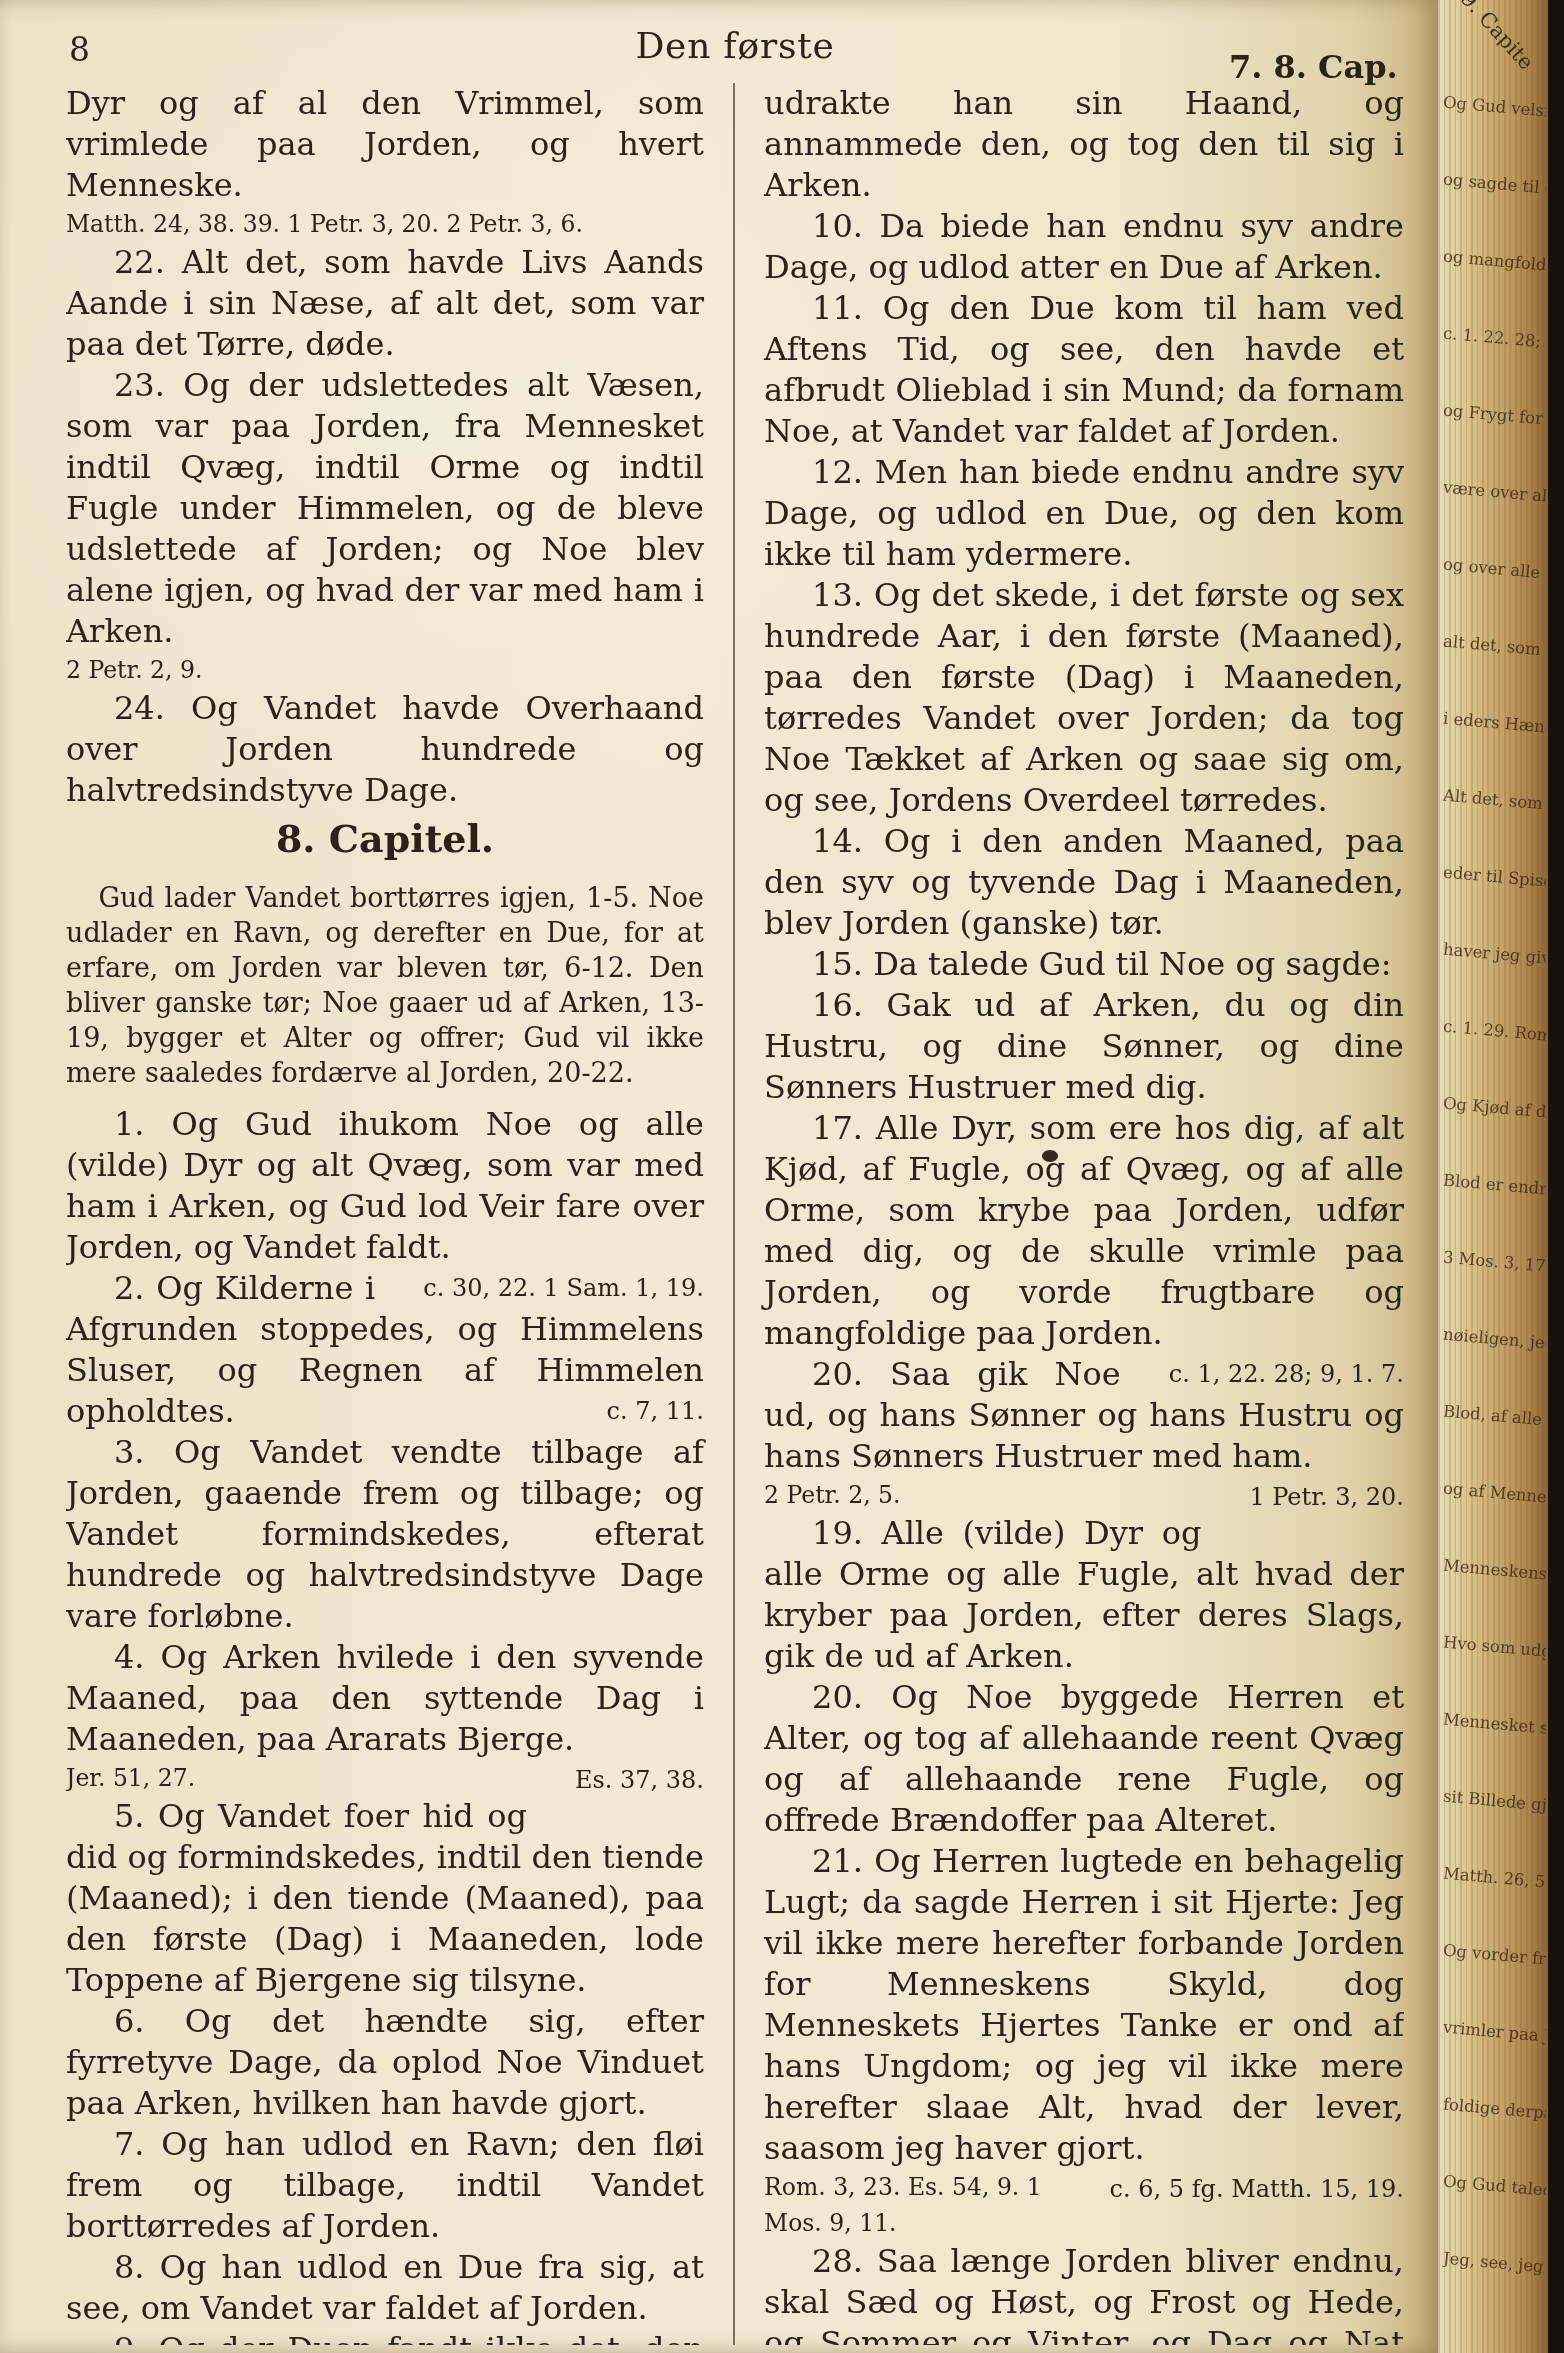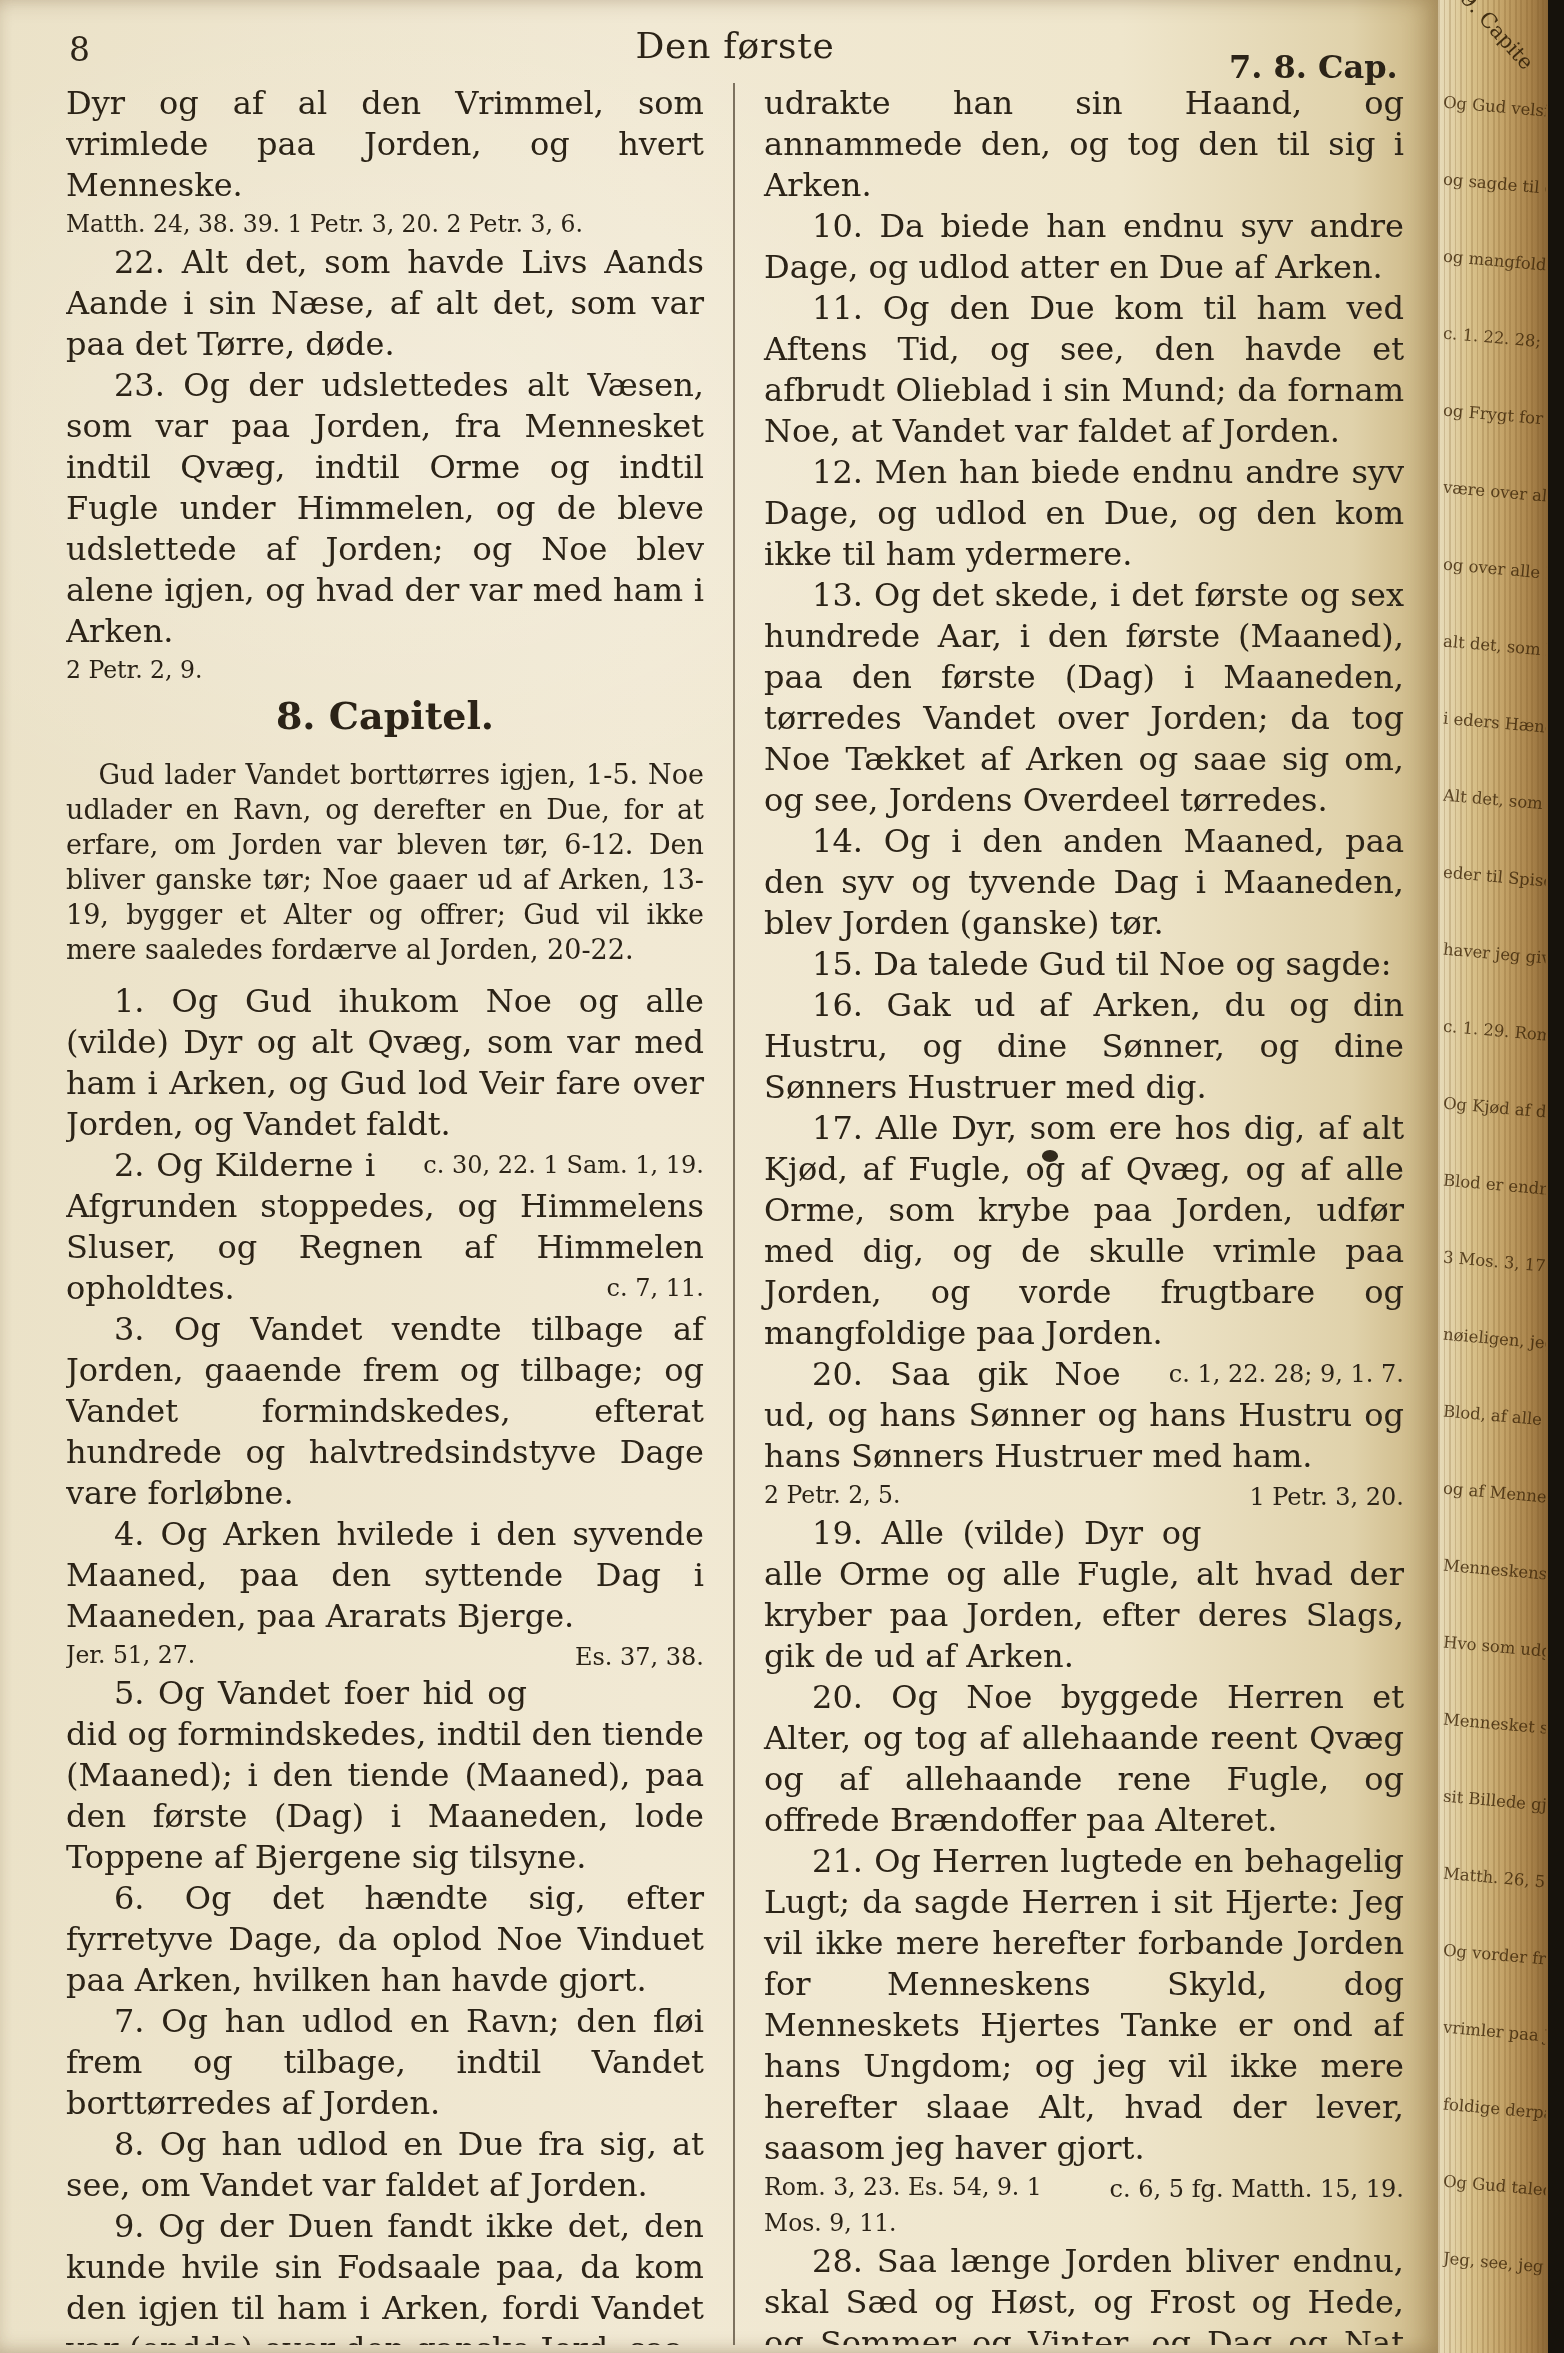--- a/index.html
+++ b/index.html
@@ -93,20 +93,21 @@
       <span class="chap-ref">7. 8. Cap.</span>
     </header>
 
     <div class="columns">
       <div class="col" data-col="left">
           <p class="blk cont"><span>Dyr og af al den Vrimmel, som vrimlede paa Jorden, og hvert Menneske.</span></p>
           <p class="blk refline"><span>Matth. 24, 38. 39.   1 Petr. 3, 20.   2 Petr. 3, 6.</span></p>
           <p class="blk verse"><span>22. Alt det, som havde Livs Aands Aande i sin Næse, af alt det, som var paa det Tørre, døde.</span></p>
           <p class="blk verse"><span>23. Og der udslettedes alt Væsen, som var paa Jorden, fra Mennesket indtil Qvæg, indtil Orme og indtil Fugle under Himmelen, og de bleve udslettede af Jorden; og Noe blev alene igjen, og hvad der var med ham i Arken.</span></p>
           <p class="blk refline"><span>2 Petr. 2, 9.</span></p>
+          <p class="blk verse"><span>24. Og Vandet havde Overhaand over Jorden hundrede og halvtredsindstyve Dage.</span></p>
           <p class="blk heading"><span>8. Capitel.</span></p>
           <p class="blk summary"><span>Gud lader Vandet borttørres igjen, 1-5. Noe udlader en Ravn, og derefter en Due, for at erfare, om Jorden var bleven tør, 6-12. Den bliver ganske tør; Noe gaaer ud af Arken, 13-19, bygger et Alter og offrer; Gud vil ikke mere saaledes fordærve al Jorden, 20-22.</span></p>
           <p class="blk verse"><span>1. Og Gud ihukom Noe og alle (vilde) Dyr og alt Qvæg, som var med ham i Arken, og Gud lod Veir fare over Jorden, og Vandet faldt.</span><span class="ref">c. 30, 22.  1 Sam. 1, 19.</span></p>
           <p class="blk verse"><span>2. Og Kilderne i Afgrunden stoppedes, og Himmelens Sluser, og Regnen af Himmelen opholdtes.</span><span class="ref">c. 7, 11.</span></p>
           <p class="blk verse"><span>3. Og Vandet vendte tilbage af Jorden, gaaende frem og tilbage; og Vandet formindskedes, efterat hundrede og halvtredsindstyve Dage vare forløbne.</span></p>
           <p class="blk verse"><span>4. Og Arken hvilede i den syvende Maaned, paa den syttende Dag i Maaneden, paa Ararats Bjerge.</span><span class="ref">Es. 37, 38.</span></p>
           <p class="blk refline"><span>Jer. 51, 27.</span></p>
           <p class="blk verse"><span>5. Og Vandet foer hid og did og formindskedes, indtil den tiende (Maaned); i den tiende (Maaned), paa den første (Dag) i Maaneden, lode Toppene af Bjergene sig tilsyne.</span></p>
           <p class="blk verse"><span>6. Og det hændte sig, efter fyrretyve Dage, da oplod Noe Vinduet paa Arken, hvilken han havde gjort.</span></p>
           <p class="blk verse"><span>7. Og han udlod en Ravn; den fløi frem og tilbage, indtil Vandet borttørredes af Jorden.</span></p>

